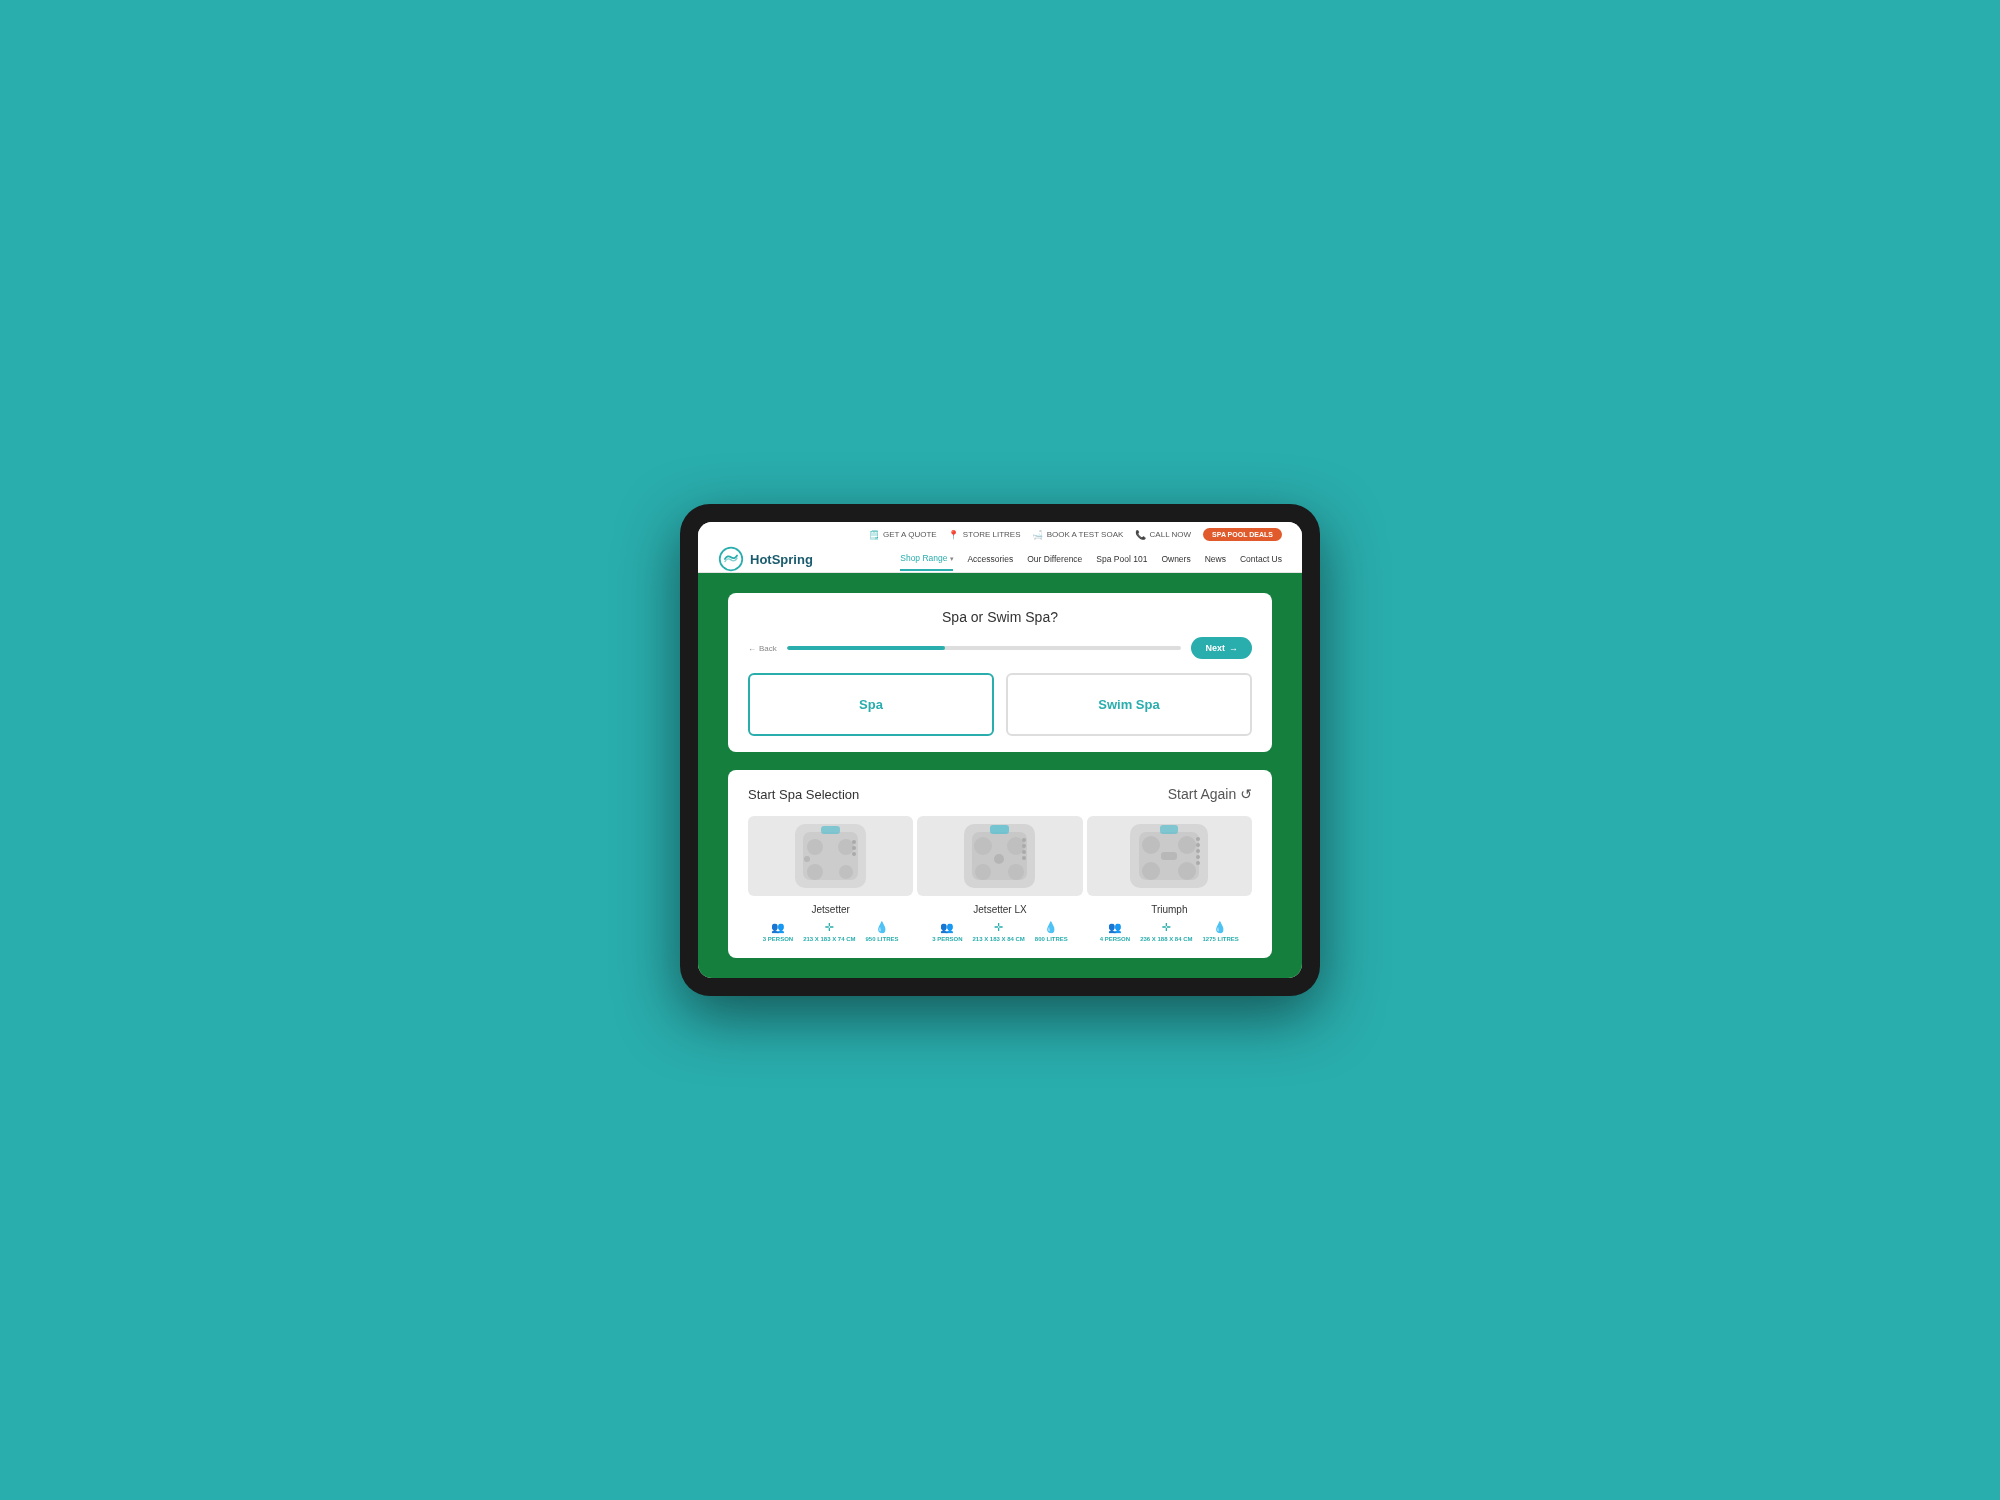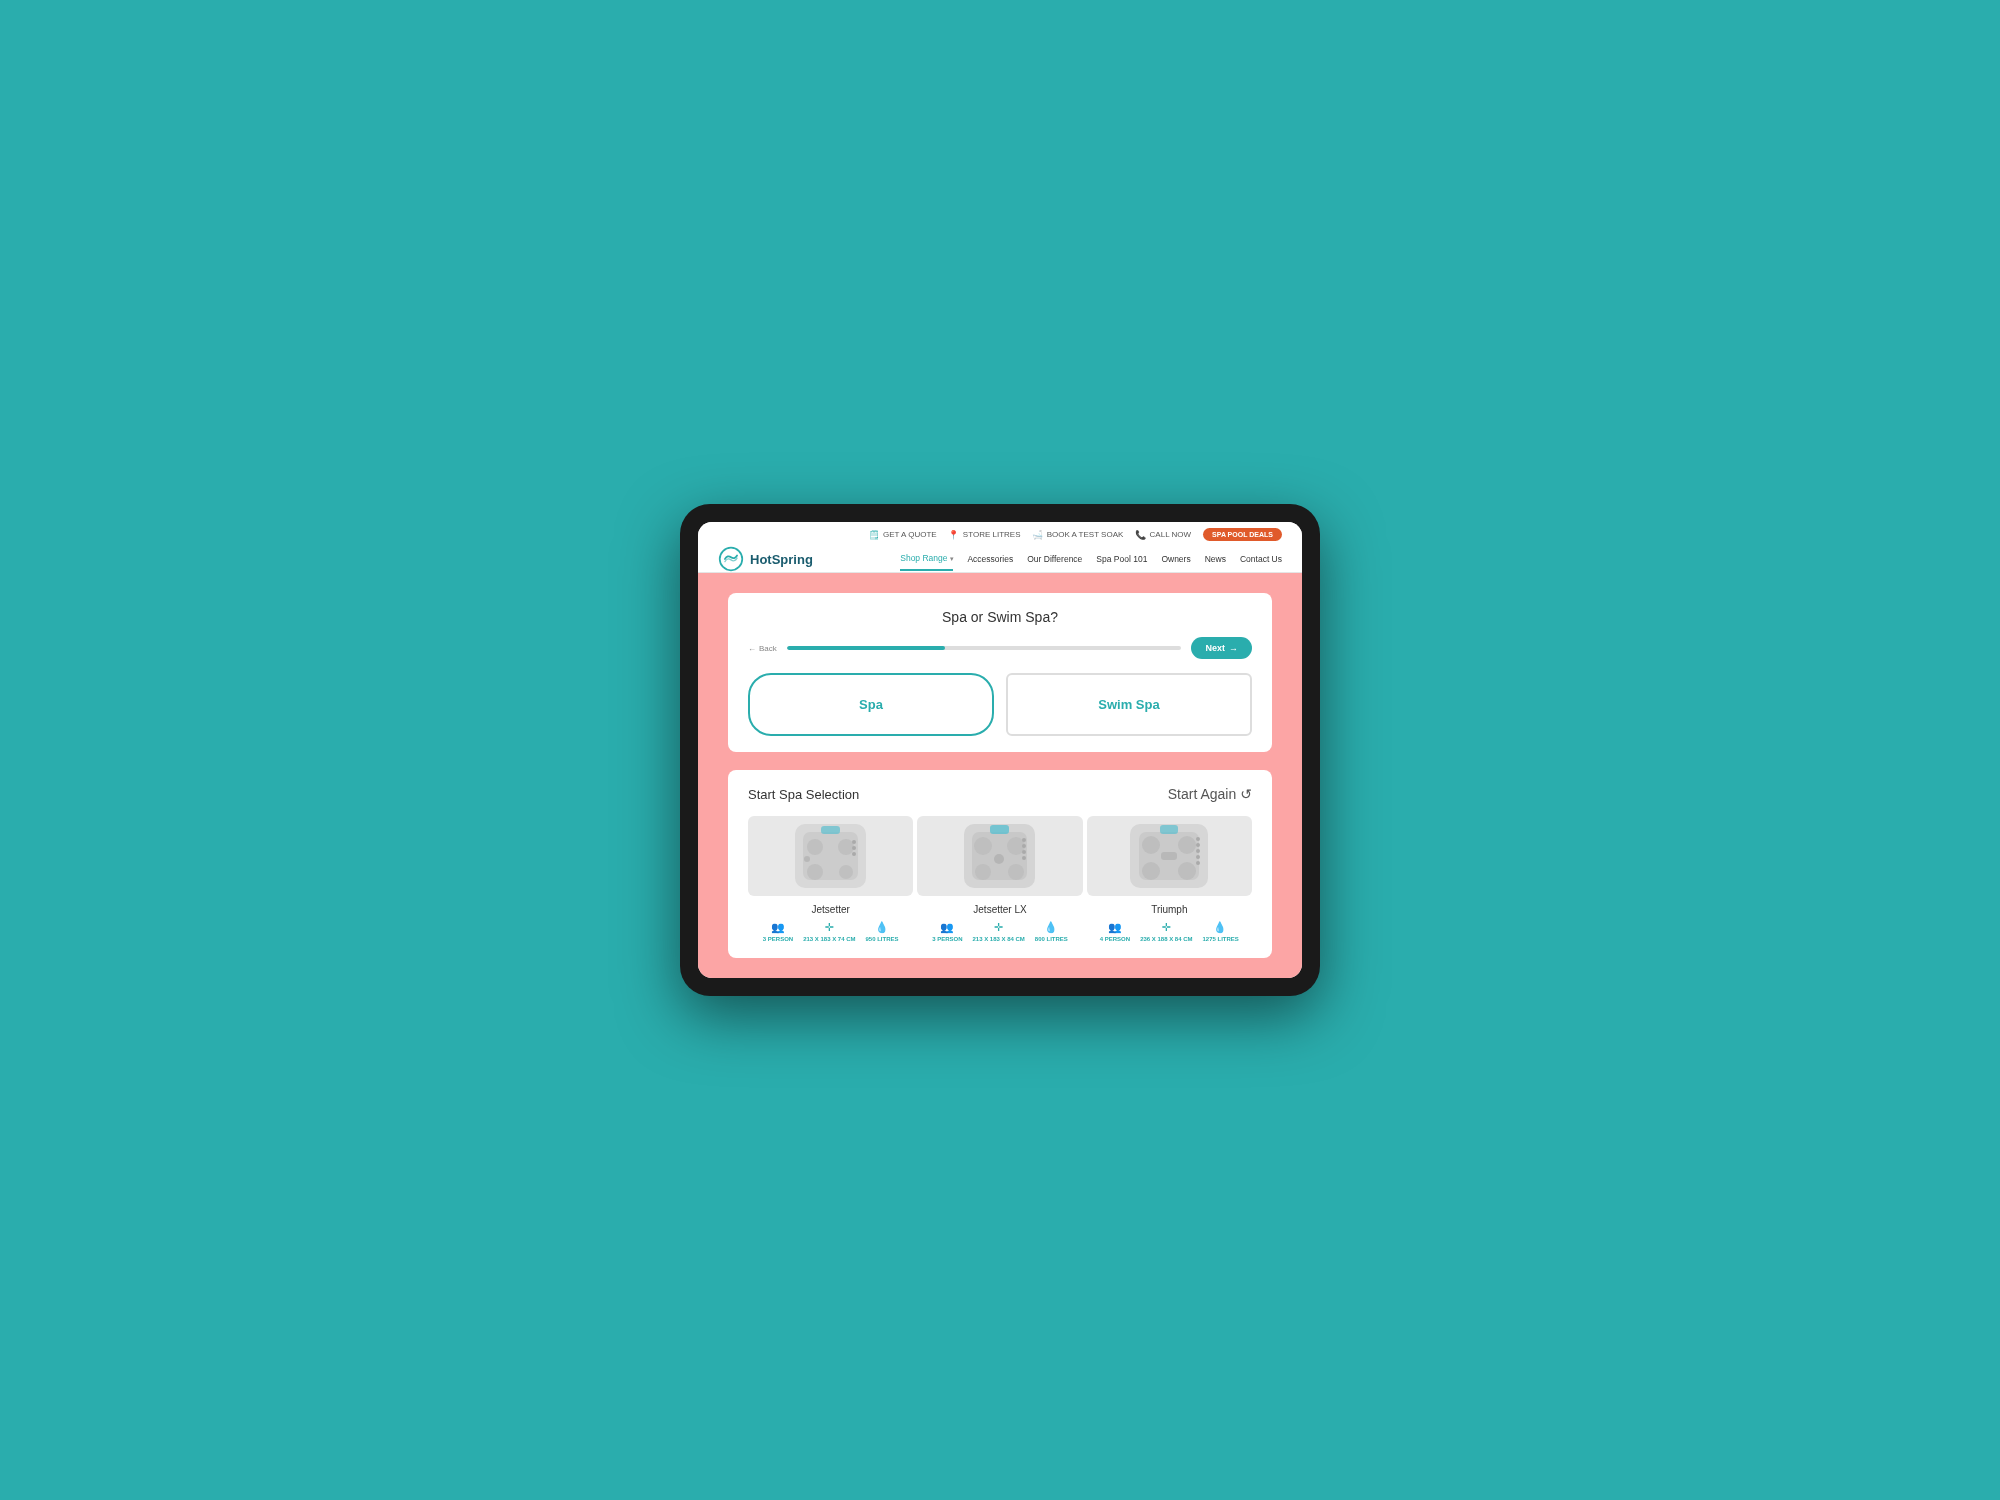--- a/index.html
+++ b/index.html
@@ -112,21 +112,21 @@
       border-bottom: 2px solid #2aadad;
     }
 
     .nav-link-arrow {
       font-size: 7px;
       color: #888;
     }
 
     
     .main-content {
-      background: #fca5a5;
+      background: #15803d;
       padding: 20px 30px 20px 30px;
     }
 
     
     .quiz-section {
       background: #fff;
       border-radius: 8px;
       padding: 16px 20px;
       margin-bottom: 18px;
     }
@@ -198,21 +198,20 @@
       text-align: center;
       font-size: 13px;
       font-weight: 600;
       color: #2aadad;
       cursor: pointer;
       background: #fff;
     }
 
     .quiz-option.selected {
       border-color: #2aadad;
-      border-radius: 23px;
     }
 
     
     .spa-selection-section {
       background: #fff;
       border-radius: 8px;
       padding: 16px 20px;
     }
 
     .spa-selection-header {

